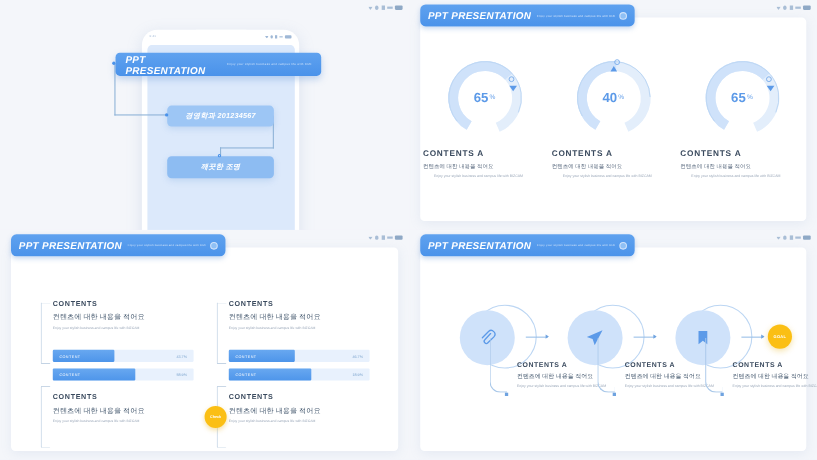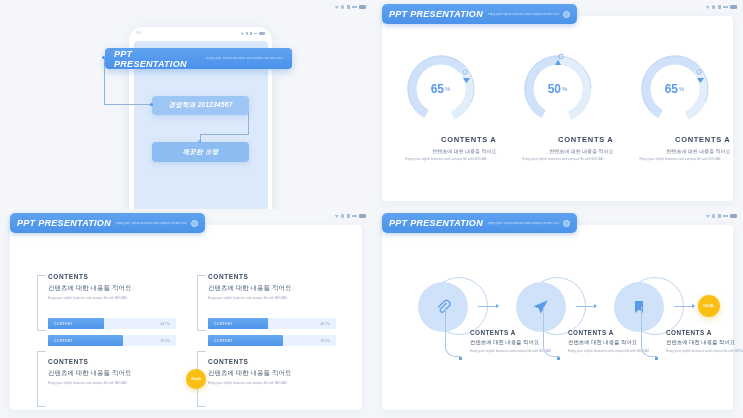--- a/index.html
+++ b/index.html
@@ -136,21 +136,21 @@
     background: #dce9fb; border: 1.2px solid #4a92ea;
   }
 
   
   .page-body { position: absolute; left: 10px; right: 10px; top: 16px; bottom: 8px;
     background: #fff; border-radius: 4px; box-shadow: 0 2px 10px rgba(140,165,200,.13); }
   .donuts {
     position: absolute; left: 0; right: 0; top: 36px;
     display: flex; justify-content: space-around;
   }
-  .donut-col { width: 112px; text-align: right; }
+  .donut-col { width: 112px; text-align: left; }
   .donut-wrap { position: relative; width: 74px; height: 74px; margin: 0 auto; }
   .donut-wrap svg { display: block; }
   .donut-val {
     position: absolute; inset: 0;
     display: flex; align-items: center; justify-content: center;
     color: #5c9ae8; font-size: 12px; font-weight: bold;
   }
   .donut-val small { font-size: 6px; margin-left: 1px; font-weight: normal; }
   .c-head {
     margin-top: 9px; font-size: 7.5px; font-weight: bold;
@@ -306,21 +306,21 @@
         <div class="donut-col">
           <div class="donut-wrap">
             <svg width="74" height="74" viewBox="0 0 74 74">
               <circle cx="37" cy="37" r="29" fill="none" stroke="#e3eefb" stroke-width="9" stroke-dasharray="155 60" transform="rotate(120 37 37)"></circle>
               <circle cx="37" cy="37" r="29" fill="none" stroke="#cfe2fa" stroke-width="9" stroke-dasharray="78 137" transform="rotate(120 37 37)"></circle>
               <circle cx="37" cy="37" r="33" fill="none" stroke="#bcd6f3" stroke-width="0.8" stroke-dasharray="120 120" transform="rotate(150 37 37)"></circle>
               <circle cx="40" cy="4.5" r="2.2" fill="none" stroke="#7fb0ec" stroke-width="0.9"></circle>
               <path d="M34 13 l6 0 l-3 -5 z" fill="#5c9ae8"></path>
             </svg>
             <div class="donut-val">
-              <span>50</span>
+              <span>40</span>
                 <small>%</small>
             </div>
           </div>
           <div class="c-head">CONTENTS A</div>
           <div class="c-kr">컨텐츠에 대한 내용을 적어요</div>
           <div class="c-en">Enjoy your stylish business and campus life with BIZCAM</div>
         </div>
 
         <div class="donut-col">
           <div class="donut-wrap">

